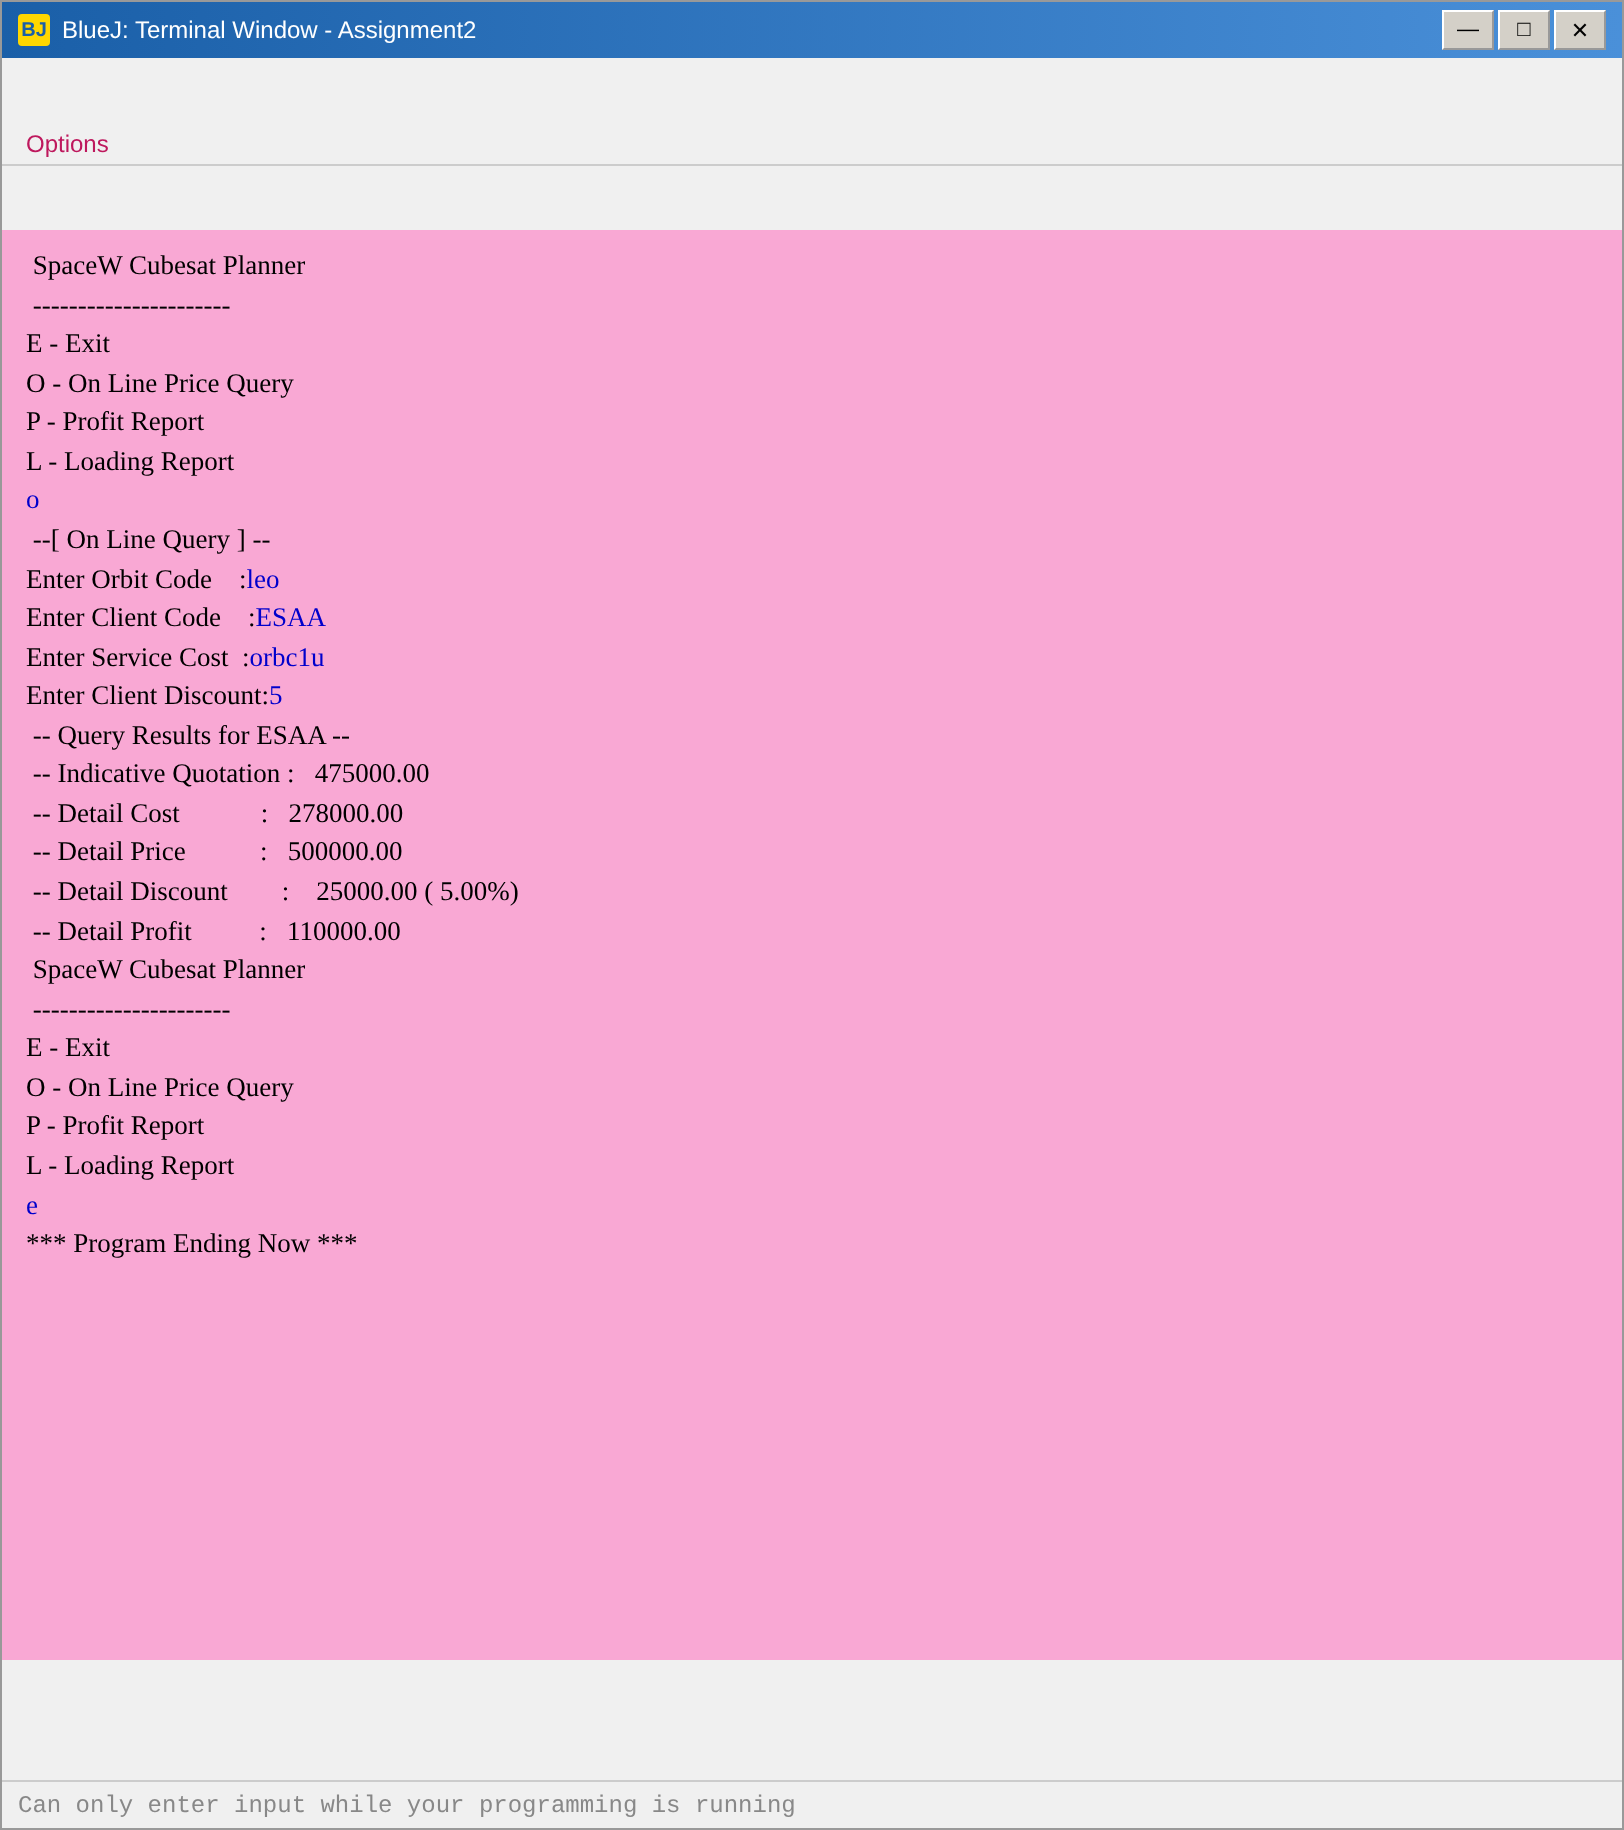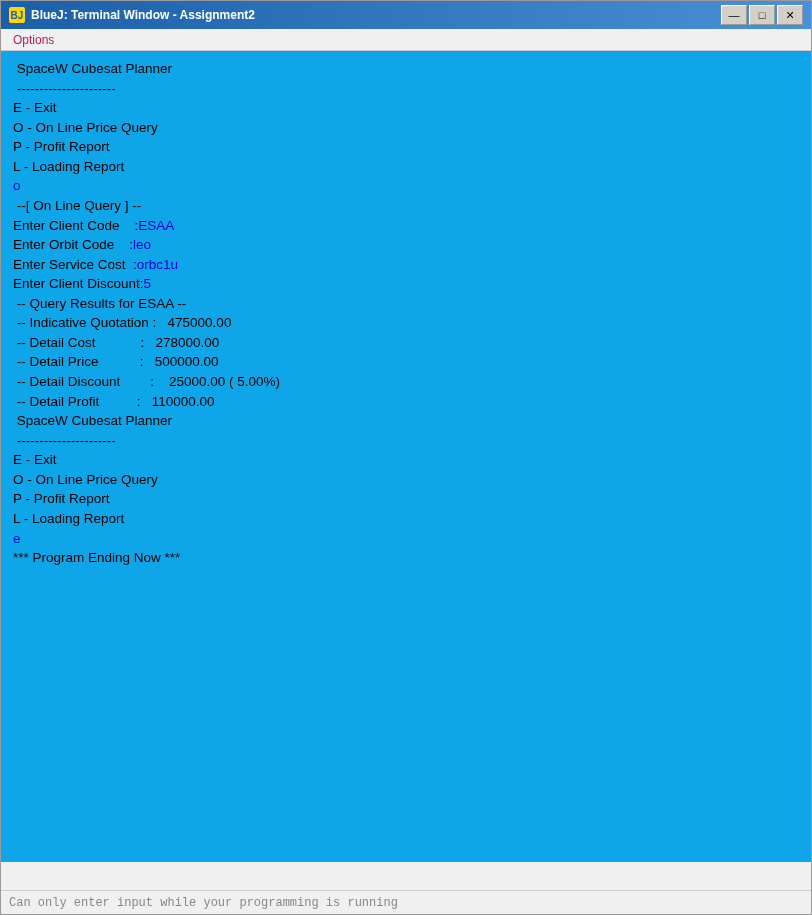--- a/index.html
+++ b/index.html
@@ -16,20 +16,21 @@
       align-items: flex-start;
     }
 
     .window {
       width: 812px;
       min-height: 915px;
       background: #f0f0f0;
       border: 1px solid #999;
       display: flex;
       flex-direction: column;
+      gap: 32px;
     }
 
     .title-bar {
       background: linear-gradient(to right, #1a5fa8, #4a90d9);
       color: white;
       padding: 4px 8px;
       display: flex;
       align-items: center;
       justify-content: space-between;
       height: 28px;
@@ -50,21 +51,21 @@
       display: flex;
       align-items: center;
       justify-content: center;
       font-size: 10px;
       color: #1a5fa8;
       font-weight: bold;
     }
 
     .title-bar-title {
       font-size: 12px;
-      font-weight: bold;
+      font-weight: normal;
     }
 
     .title-bar-controls {
       display: flex;
       gap: 2px;
     }
 
     .title-bar-btn {
       width: 26px;
       height: 20px;
@@ -90,24 +91,24 @@
     }
 
     .menu-item {
       padding: 2px 8px;
       font-size: 12px;
       cursor: pointer;
       color: #be185d;
     }
 
     .terminal-area {
-      background: #0ea5e9;
+      background: #f9a8d4;
       flex: 1;
       padding: 8px 12px;
-      font-family: Liberation Sans, sans-serif;
+      font-family: Liberation Serif, serif;
       font-size: 13.5px;
       color: #000;
       overflow-y: auto;
       line-height: 1.45;
     }
 
     .line {
       white-space: pre;
       display: block;
     }
@@ -157,22 +158,22 @@
       <span class="line"> ----------------------</span>
       <span class="line"></span>
       <span class="line">E - Exit</span>
       <span class="line">O - On Line Price Query</span>
       <span class="line">P - Profit Report</span>
       <span class="line">L - Loading Report</span>
       <span class="line blue-text">o</span>
       <span class="line"></span>
       <span class="line"> --[ On Line Query ] --</span>
       <span class="line"></span>
+      <span class="line"><span>Enter Orbit Code    :</span><span class="blue-text">leo</span></span>
       <span class="line"><span>Enter Client Code    :</span><span class="blue-text">ESAA</span></span>
-      <span class="line"><span>Enter Orbit Code    :</span><span class="blue-text">leo</span></span>
       <span class="line"><span>Enter Service Cost  :</span><span class="blue-text">orbc1u</span></span>
       <span class="line"><span>Enter Client Discount:</span><span class="blue-text">5</span></span>
       <span class="line"></span>
       <span class="line"> -- Query Results for ESAA --</span>
       <span class="line"></span>
       <span class="line"> -- Indicative Quotation :   475000.00</span>
       <span class="line"></span>
       <span class="line"> -- Detail Cost            :   278000.00</span>
       <span class="line"> -- Detail Price           :   500000.00</span>
       <span class="line"> -- Detail Discount        :    25000.00 ( 5.00%)</span>

